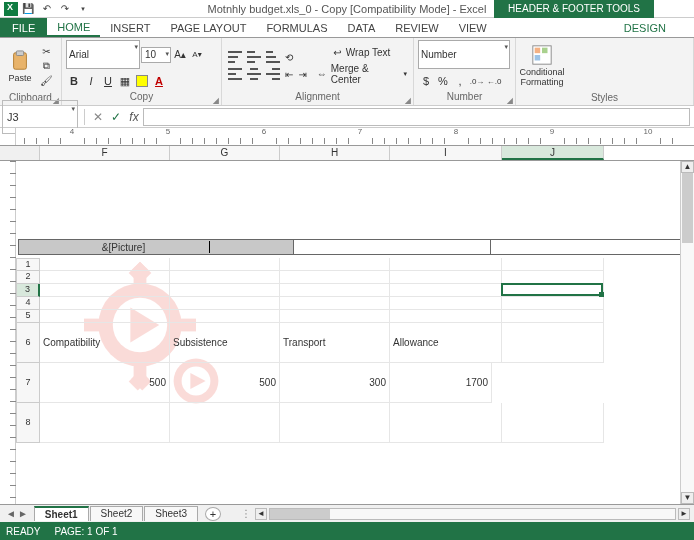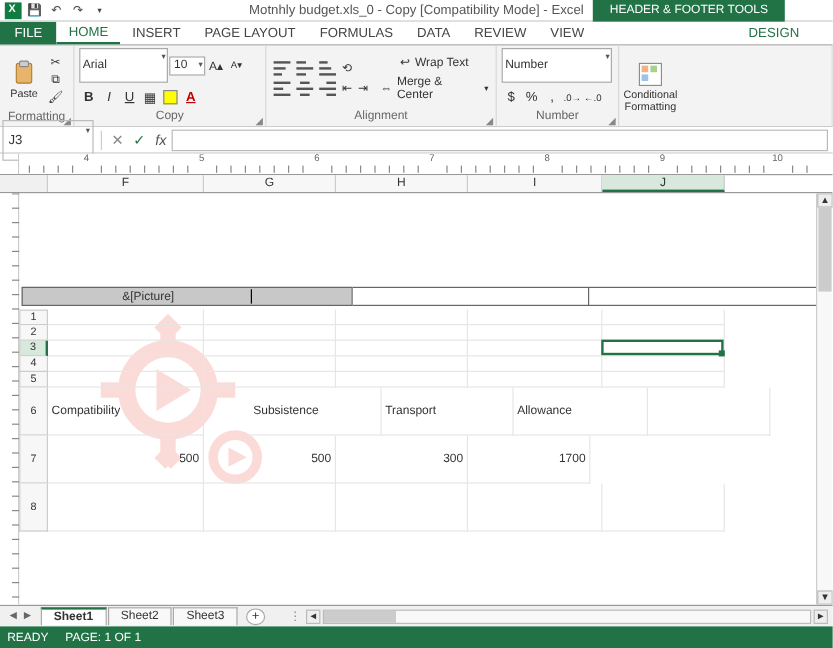--- a/index.html
+++ b/index.html
@@ -168,21 +168,21 @@
             <rect x="8" y="1" width="8" height="5" rx="1" fill="#ccc" stroke="#888"></rect>
           </svg>
         <span>Paste</span>
       </div>
       <div class="col">
         <span class="btn">✂</span>
         <span class="btn">⧉</span>
         <span class="btn">🖌</span>
       </div>
     </div>
-    <div class="group-label"><span>Formatting</span><span class="launcher">◢</span></div>
+    <div class="group-label"><span>Clipboard</span><span class="launcher">◢</span></div>
   </div>
 
   <div class="group" style="width:160px;">
     <div class="group-body col" style="align-items:flex-start;">
       <div class="row">
         <div class="font-name">
             <span>Arial</span>
             <span class="dd-caret">▾</span>
           </div>
         <div class="font-size">
@@ -296,20 +296,21 @@
       <div class="big-btn">
         <svg class="big-icon" viewBox="0 0 24 24">
             <rect x="2" y="2" width="20" height="20" fill="#fff" stroke="#888"></rect>
             <rect x="4" y="4" width="6" height="6" fill="#f4b183"></rect>
             <rect x="12" y="4" width="6" height="6" fill="#a9d18e"></rect>
             <rect x="4" y="12" width="6" height="6" fill="#9dc3e6"></rect>
           </svg>
         <span>Conditional Formatting</span>
       </div>
     </div>
+    <div class="group-label">Styles</div>
   </div>
 </div>
 
 <div class="formula-bar">
   <div class="name-box">
       <span>J3</span>
       <span class="dd-caret">▾</span>
     </div>
   <div class="fb-sep"></div>
   <span class="fb-btn">✕</span>
@@ -500,21 +501,21 @@
           </div>
           <div class="crow" style="height: 13px;">
             <div class="cell" style="width: 130px;"></div>
             <div class="cell" style="width: 110px;"></div>
             <div class="cell" style="width: 110px;"></div>
             <div class="cell" style="width: 112px;"></div>
             <div class="cell" style="width: 102px;"></div>
           </div>
           <div class="crow tall" style="height: 40px;">
             <div class="cell" style="width: 130px;">Compatibility</div>
-            <div class="cell" style="width: 110px; margin-left: 38px;">Subsistence</div>
+            <div class="cell" style="width: 110px;">Subsistence</div>
             <div class="cell" style="width: 110px;">Transport</div>
             <div class="cell" style="width: 112px;">Allowance</div>
             <div class="cell" style="width: 102px;"></div>
           </div>
           <div class="crow tall" style="height: 40px;">
             <div class="cell r" style="width: 130px;">500</div>
             <div class="cell r" style="width: 110px;">500</div>
             <div class="cell r" style="width: 110px;">300</div>
             <div class="cell r" style="width: 102px;">1700</div>
           </div>

